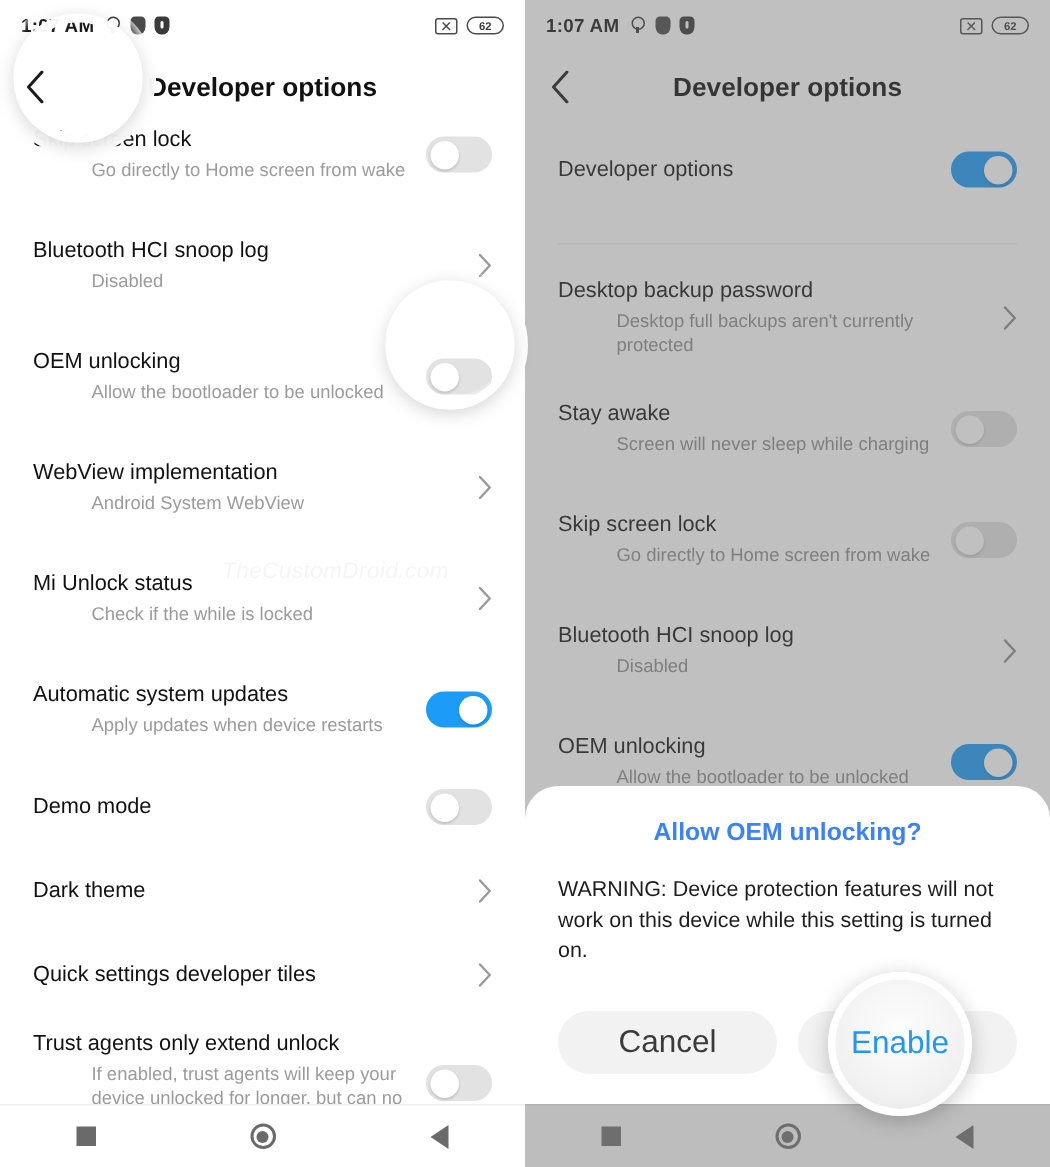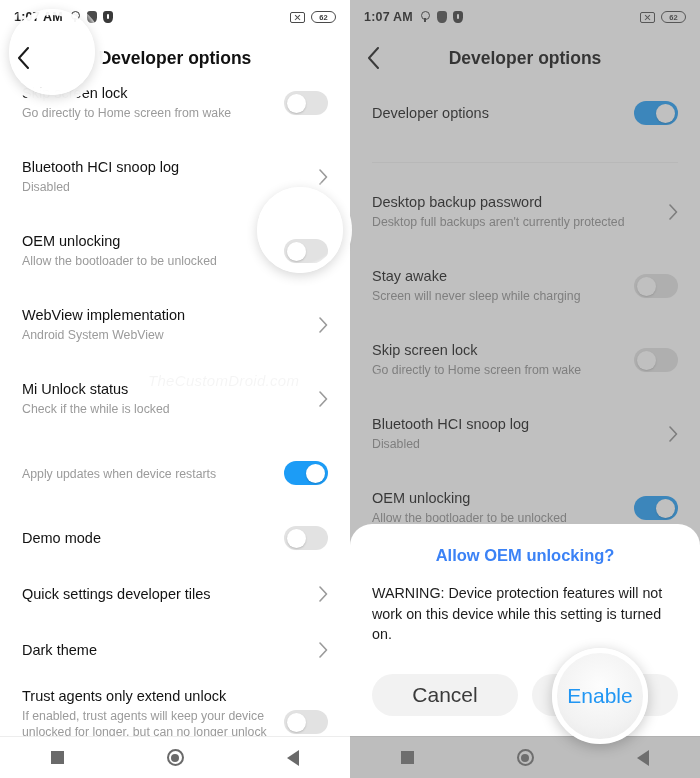--- a/index.html
+++ b/index.html
@@ -115,20 +115,21 @@
     position: relative;
   }
   .row-texts { flex: 1; min-width: 0; padding-right: 10px; }
   .row-title {
     font-size: 14.5px; color: #121212; font-weight: normal;
     line-height: 1.25;
   }
   .row-sub {
     font-size: 12.3px; color: #9b9b9b; line-height: 1.3;
     margin-top: 3px;
+    margin-left: 39px;
   }
   .row.tall { min-height: 74px; }
   .row.one-line { min-height: 56px; }
 
   
   .chev { width: 18px; display:flex; justify-content:flex-end; }
   .chev svg { display:block; }
 
   
   .toggle {
@@ -363,50 +364,51 @@
         </div>
         <div class="chev">
           <svg width="9" height="16" viewBox="0 0 9 16">
               <path d="M1 1 L7.5 8 L1 15" fill="none" stroke="#9a9a9a" stroke-width="1.6" stroke-linecap="round" stroke-linejoin="round"></path>
             </svg>
         </div>
       </div>
 
       <div class="row tall">
         <div class="row-texts">
+          <div class="row-title">Automatic system updates</div>
           <div class="row-sub">Apply updates when device restarts</div>
         </div>
         <div class="toggle on">
             <span class="knob"></span>
           </div>
       </div>
 
       <div class="row one-line">
         <div class="row-texts">
           <div class="row-title">Demo mode</div>
         </div>
         <div class="toggle dim">
             <span class="knob"></span>
           </div>
       </div>
 
       <div class="row one-line">
         <div class="row-texts">
+          <div class="row-title">Dark theme</div>
+        </div>
+        <div class="chev">
+          <svg width="9" height="16" viewBox="0 0 9 16">
+              <path d="M1 1 L7.5 8 L1 15" fill="none" stroke="#9a9a9a" stroke-width="1.6" stroke-linecap="round" stroke-linejoin="round"></path>
+            </svg>
+        </div>
+      </div>
+
+      <div class="row one-line">
+        <div class="row-texts">
           <div class="row-title">Quick settings developer tiles</div>
-        </div>
-        <div class="chev">
-          <svg width="9" height="16" viewBox="0 0 9 16">
-              <path d="M1 1 L7.5 8 L1 15" fill="none" stroke="#9a9a9a" stroke-width="1.6" stroke-linecap="round" stroke-linejoin="round"></path>
-            </svg>
-        </div>
-      </div>
-
-      <div class="row one-line">
-        <div class="row-texts">
-          <div class="row-title">Dark theme</div>
         </div>
         <div class="chev">
           <svg width="9" height="16" viewBox="0 0 9 16">
               <path d="M1 1 L7.5 8 L1 15" fill="none" stroke="#9a9a9a" stroke-width="1.6" stroke-linecap="round" stroke-linejoin="round"></path>
             </svg>
         </div>
       </div>
 
       <div class="row" style="min-height:88px">
         <div class="row-texts">

